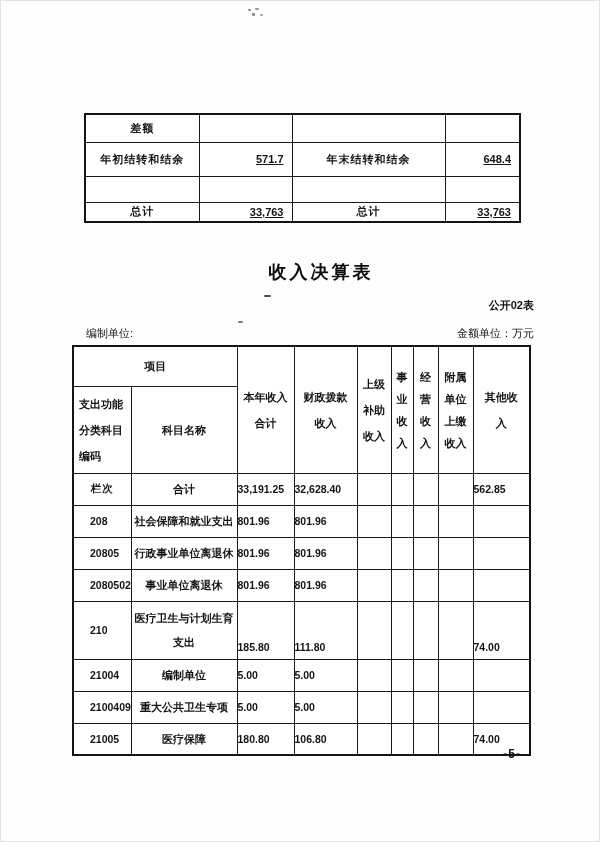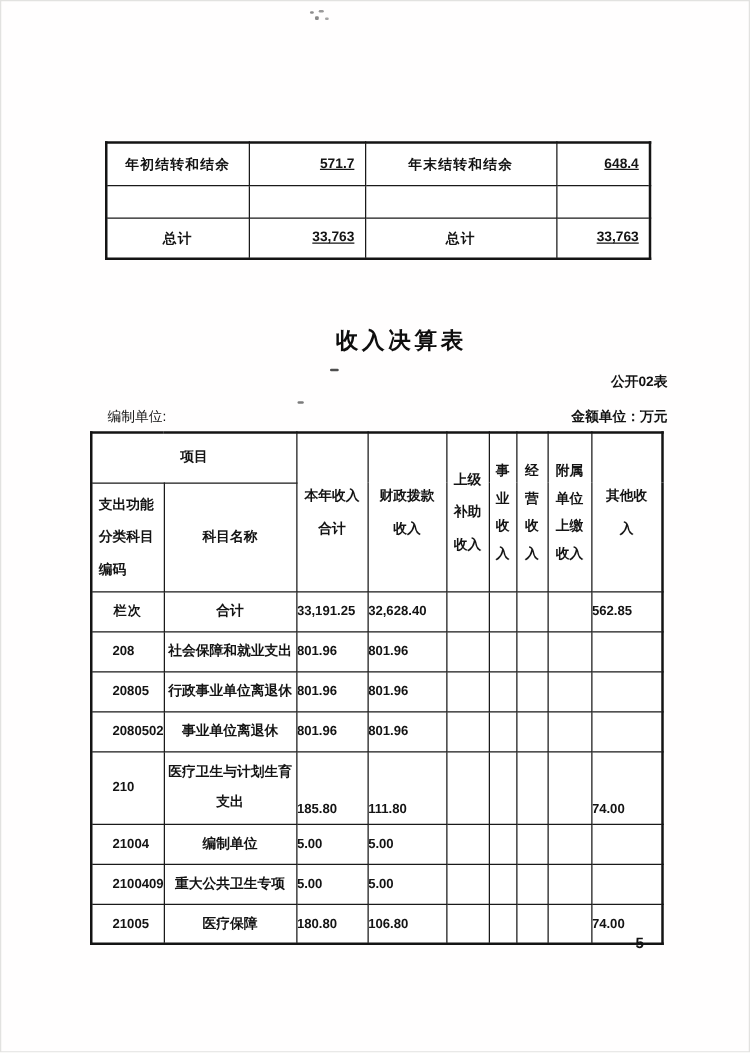--- a/index.html
+++ b/index.html
@@ -16,21 +16,21 @@
   }
   
   table.summary { left:83px; top:112px; width:435px; border:2.2px solid #141414; }
   table.summary td.lbl { text-align:center; letter-spacing:1px; }
   table.summary td.num { text-align:right; padding-right:8px; font-size:11px;text-decoration:underline; }
   
   .doc-title { position:absolute; top:259px; left:20px; width:600px; text-align:center;
                font-size:18px; font-weight:700; letter-spacing:3px; color:#0e0e0e; }
   .table-code { position:absolute; top:297px; right:65px; font-size:11px; font-weight:700; }
   .unit-left  { position:absolute; top:325px; left:85px; font-size:11px; font-weight:400; }
-  .unit-right { position:absolute; top:325px; right:65px; font-size:11px; font-weight:700; }
+  .unit-right { position:absolute; top:325px; right:65px; font-size:11px; font-weight:400; }
   
   table.income { left:71px; top:344px; width:457px; border:2.2px solid #141414; }
   table.income td.hd { text-align:center; white-space:pre-line; line-height:26px; }
   table.income td.hd.l4 { line-height:22px; }
   table.income td.hd.code-hd { text-align:left; padding-left:5px; }
   table.income td.code { text-align:left; padding-left:16px; font-size:10.5px; }
   table.income td.code.center { text-align:center; padding-left:0; letter-spacing:1px; }
   table.income td.name { text-align:center; white-space:pre-line; line-height:24px; }
   table.income td.num  { text-align:left; padding-right:5px; font-size:10.5px; }
   table.income tr.tall td.num { vertical-align:bottom; padding-bottom:6px; }
@@ -51,33 +51,39 @@
   <div class="speck" style="left:237px;top:320px;width:5px;height:2px;background:#7b7b7b;"></div>
 
   <table class="tbl summary">
     <colgroup>
         <col style="width:114px">
         <col style="width:93px">
         <col style="width:153px">
         <col style="width:75px">
       </colgroup>
     <tbody>
+      <tr style="height:28px">
+        <td class="lbl">差额</td>
+        <td class="num"></td>
+        <td class="lbl"></td>
+        <td class="num"></td>
+      </tr>
       <tr style="height:34px">
         <td class="lbl">年初结转和结余</td>
         <td class="num">571.7</td>
         <td class="lbl">年末结转和结余</td>
         <td class="num">648.4</td>
       </tr>
       <tr style="height:26px">
         <td class="lbl"></td>
         <td class="num"></td>
         <td class="lbl"></td>
         <td class="num"></td>
       </tr>
-      <tr style="height:33px">
+      <tr style="height:20px">
         <td class="lbl">总计</td>
         <td class="num">33,763</td>
         <td class="lbl">总计</td>
         <td class="num">33,763</td>
       </tr>
     </tbody>
   </table>
 
   <div class="doc-title">收入决算表</div>
   <div class="table-code">公开02表</div>

